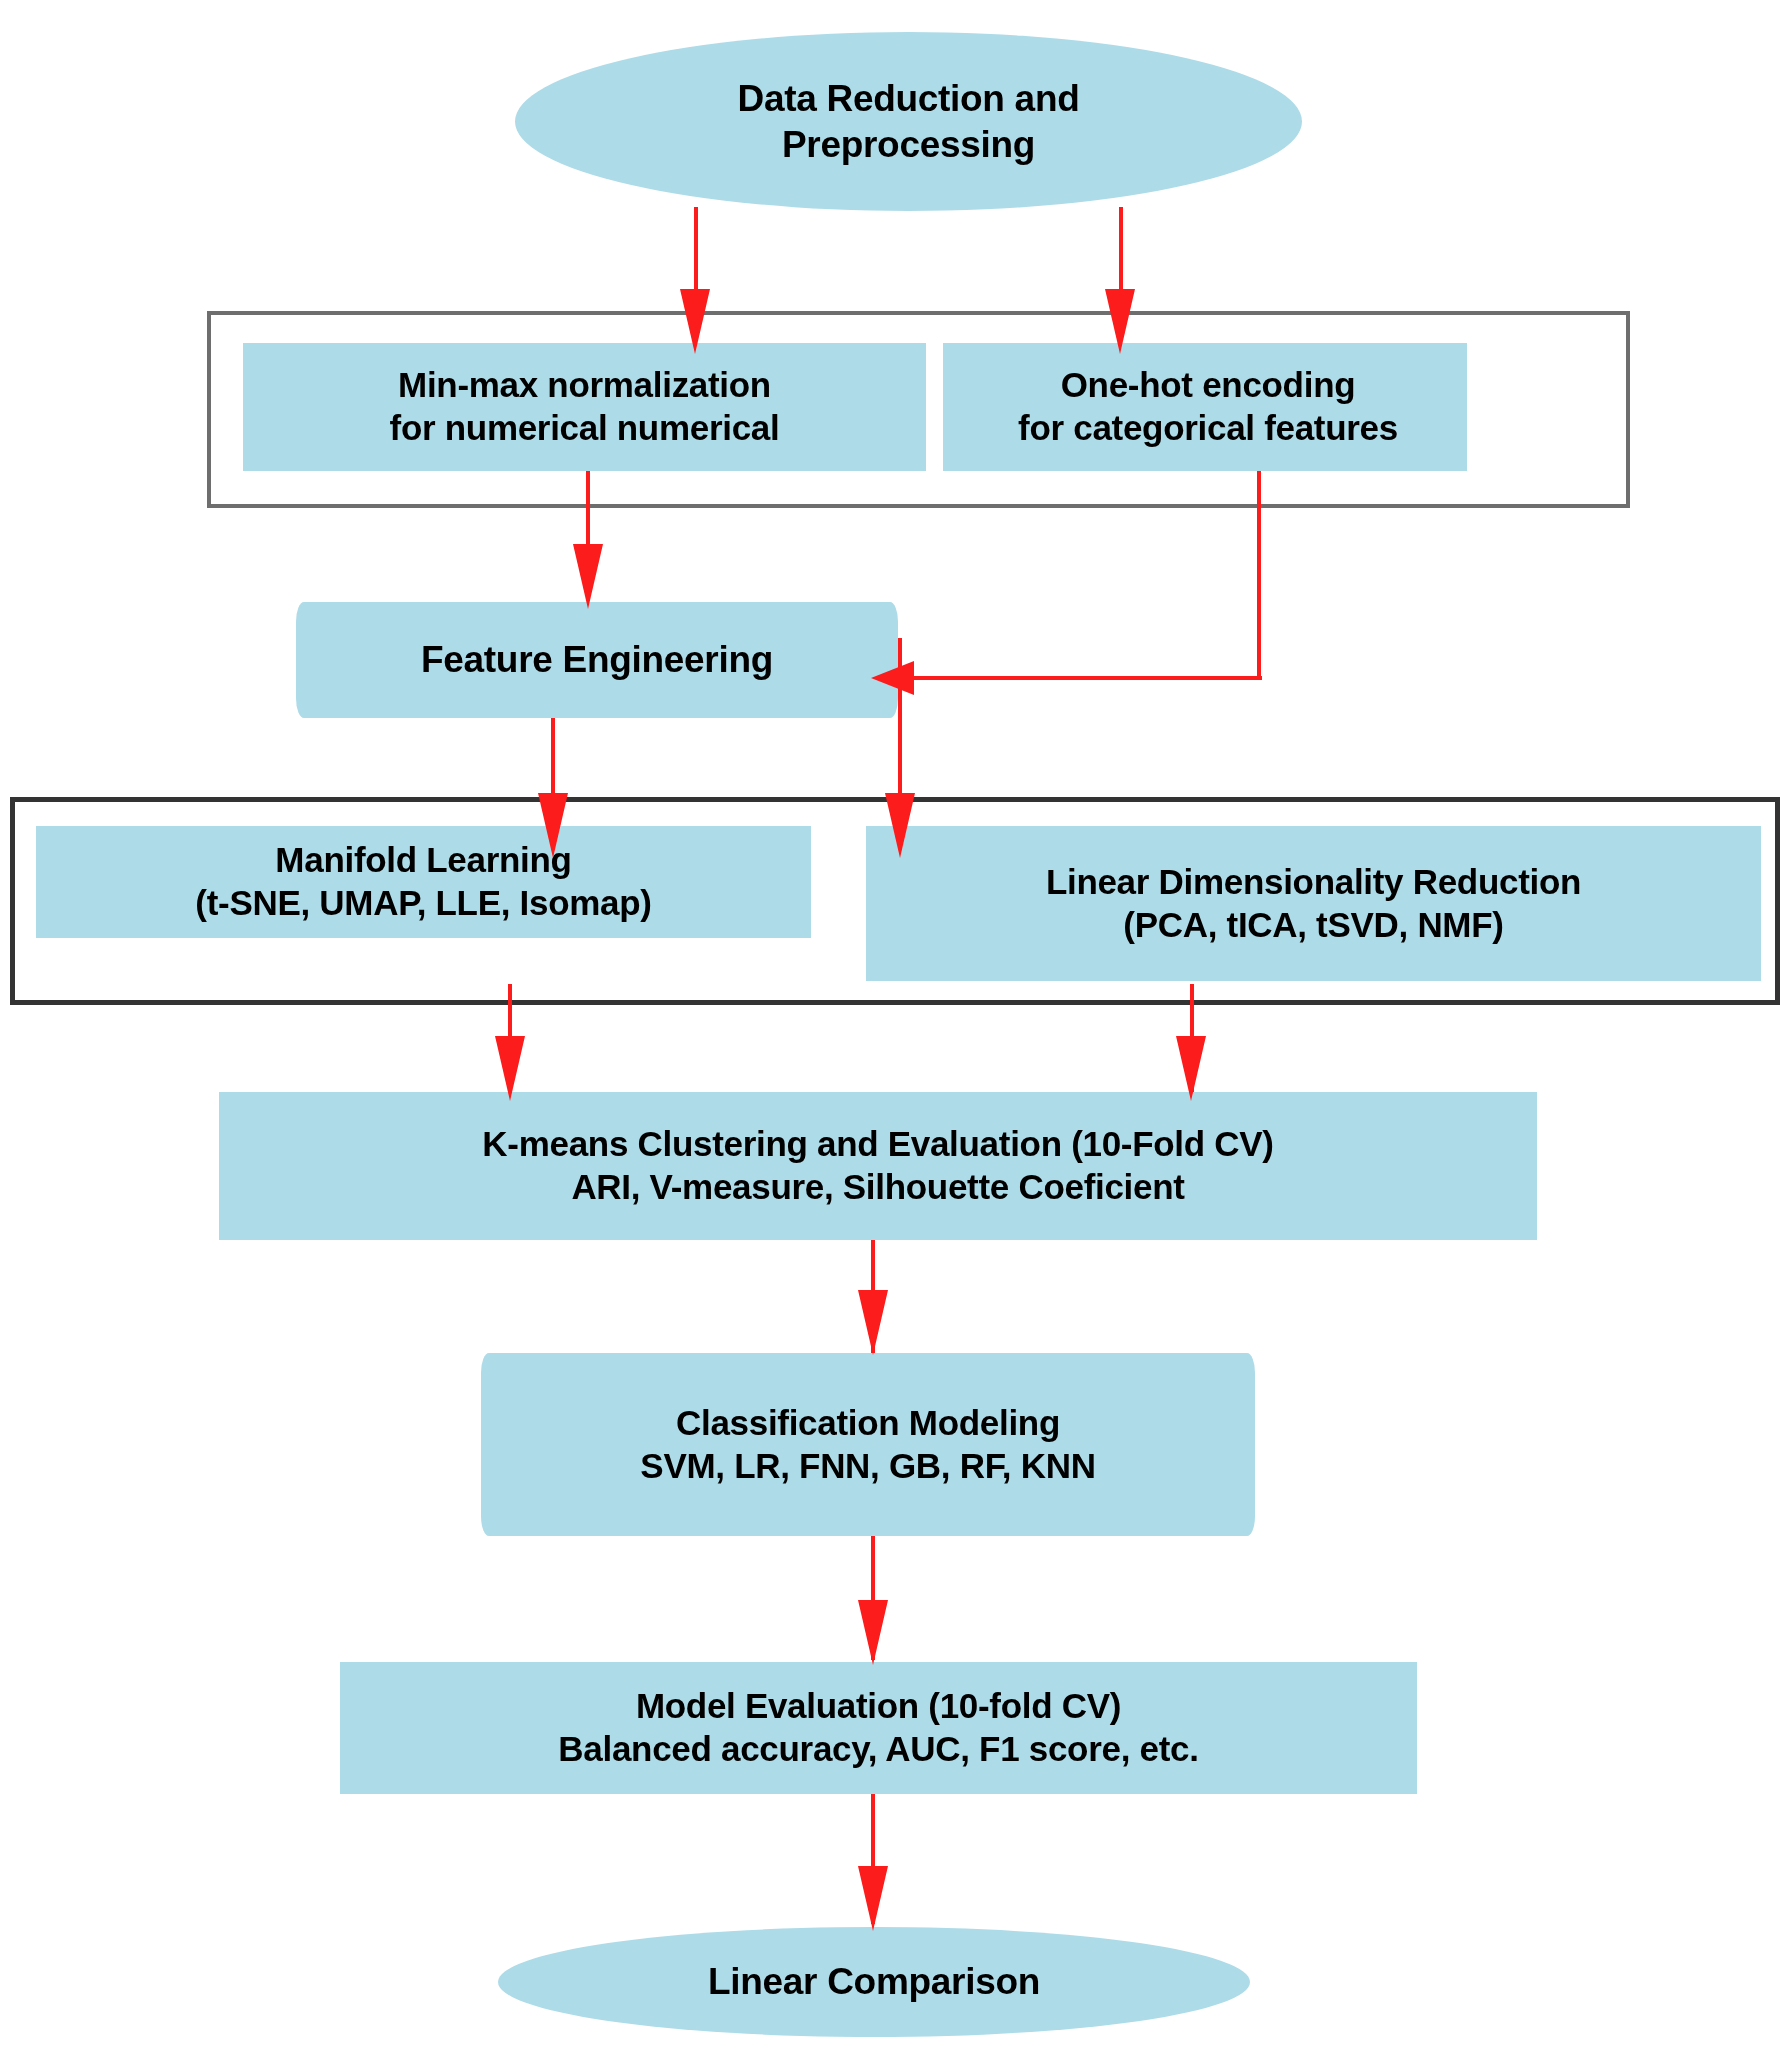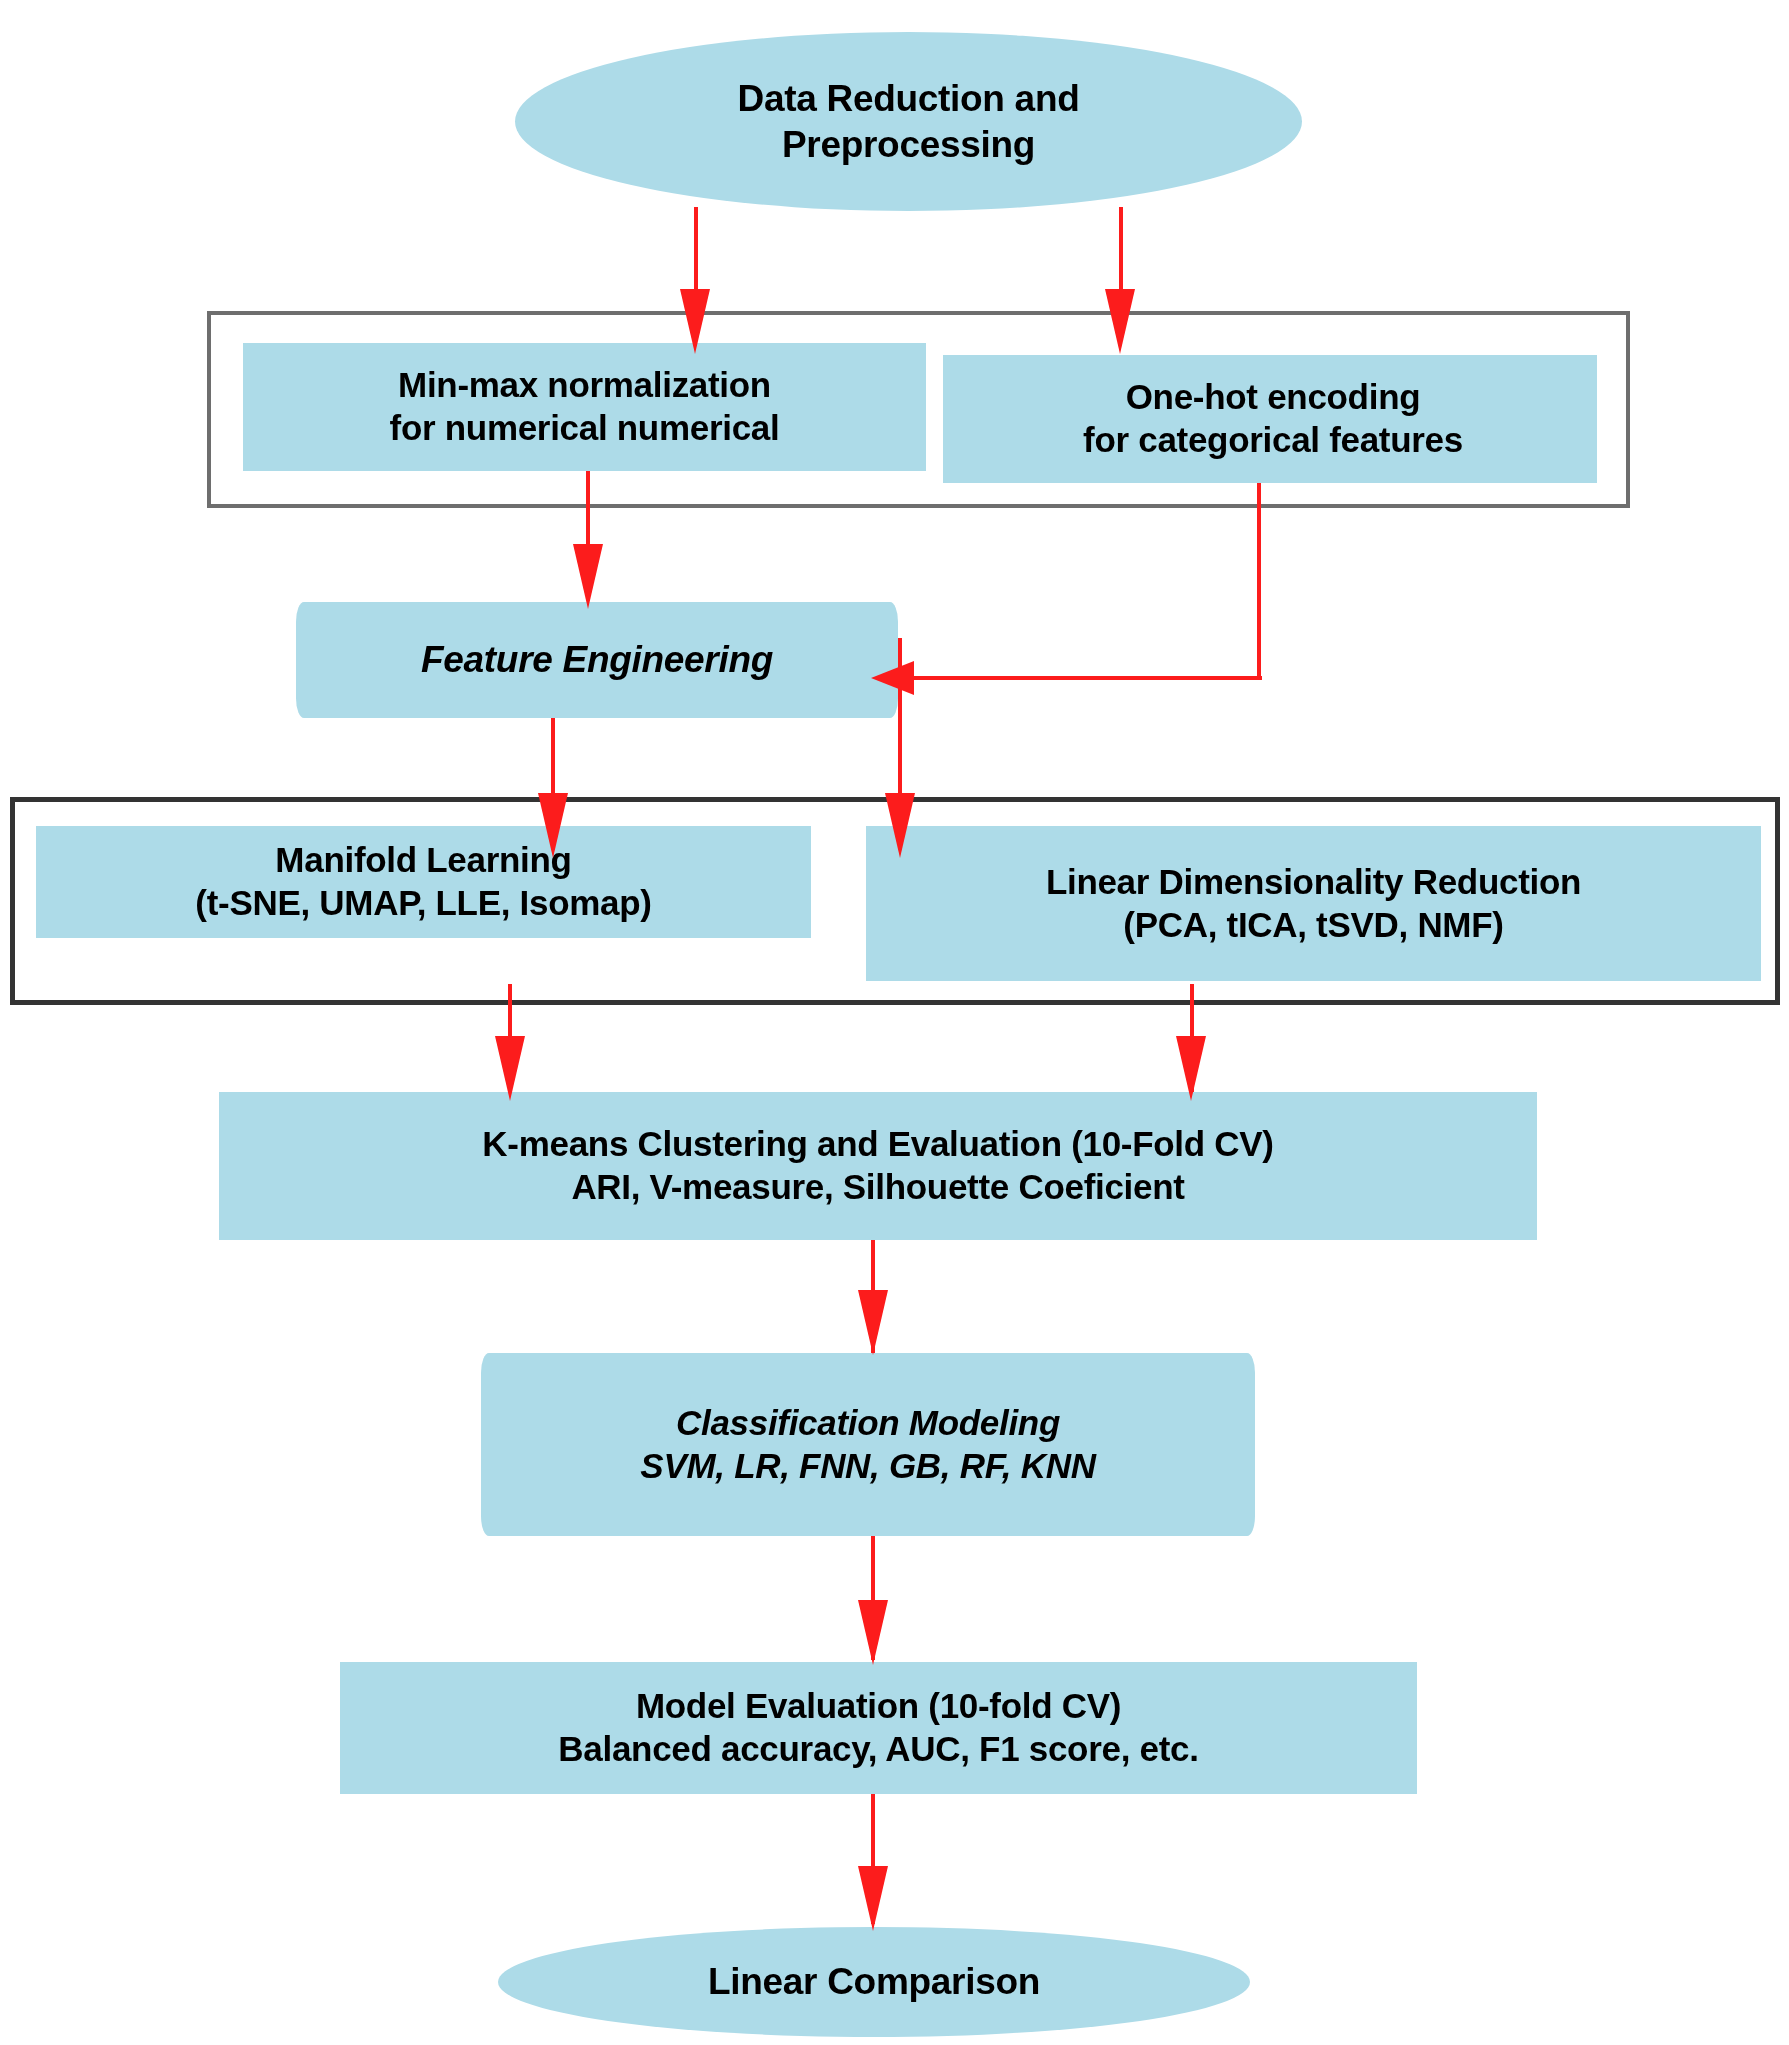--- a/index.html
+++ b/index.html
@@ -27,21 +27,21 @@
     align-items: center;
     justify-content: center;
     text-align: center;
     font-weight: bold;
     line-height: 1.22;
     letter-spacing: -0.3px;
     white-space: pre-line;
     z-index: 4;
   }
   .ellipse { border-radius: 50%; }
-  .cylinder { border-radius: 8px / 19.7px; font-style: italic; }
+  .cylinder { border-radius: 8px / 19.7px; }
   .rect { border-radius: 0; }
 
   
   .group {
     position: absolute;
     box-sizing: border-box;
     background: #ffffff;
     z-index: 2;
   }
   .group-a { border: 4px solid #6e6e6e; }
@@ -116,21 +116,21 @@
 
   <div class="conn vline" style="left:871px; top:1791px; height:133px;"></div>
   <div class="arrow-down" style="left:858px; top:1866px;"></div>
 
   <div class="node ellipse" style="left:515px; top:32px; width:787px; height:179px; font-size:37px;">Data Reduction and
 Preprocessing</div>
 
   <div class="node rect" style="left:243px; top:343px; width:683px; height:128px; font-size:35px;">Min-max normalization
 for numerical numerical</div>
 
-  <div class="node rect" style="left:943px; top:355px; width:654px; height:128px; font-size:35px;padding-left:6px;">One-hot encoding
+  <div class="node rect" style="left:943px; top:343px; width:524px; height:128px; font-size:35px;padding-left:6px;">One-hot encoding
 for categorical features</div>
 
   <div class="node cylinder" style="left:296px; top:602px; width:602px; height:116px; font-size:37px;">Feature Engineering</div>
 
   <div class="node rect" style="left:36px; top:826px; width:775px; height:112px; font-size:35px;">Manifold Learning
 (t-SNE, UMAP, LLE, Isomap)</div>
 
   <div class="node rect" style="left:866px; top:826px; width:895px; height:155px; font-size:35px;">Linear Dimensionality Reduction
 (PCA, tICA, tSVD, NMF)</div>
 

